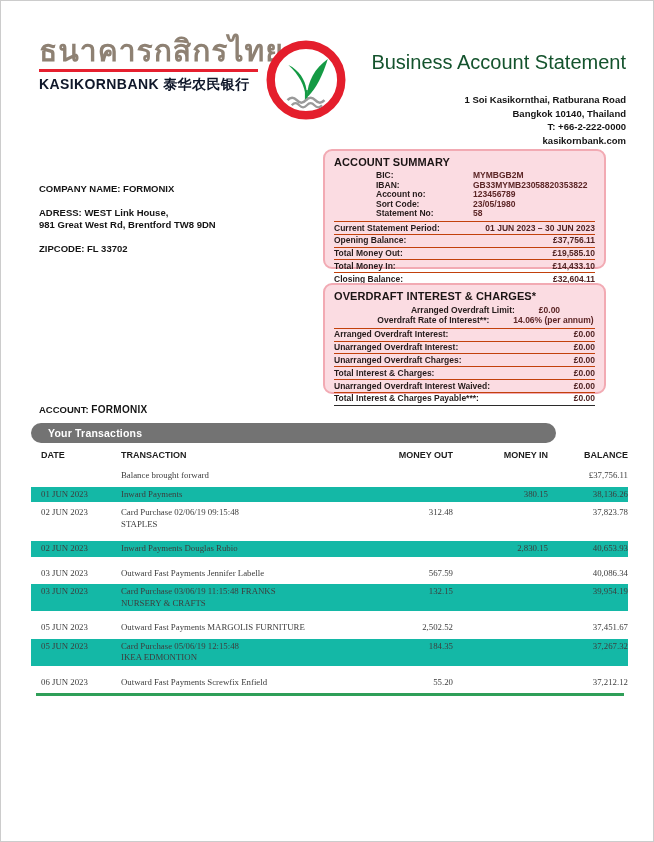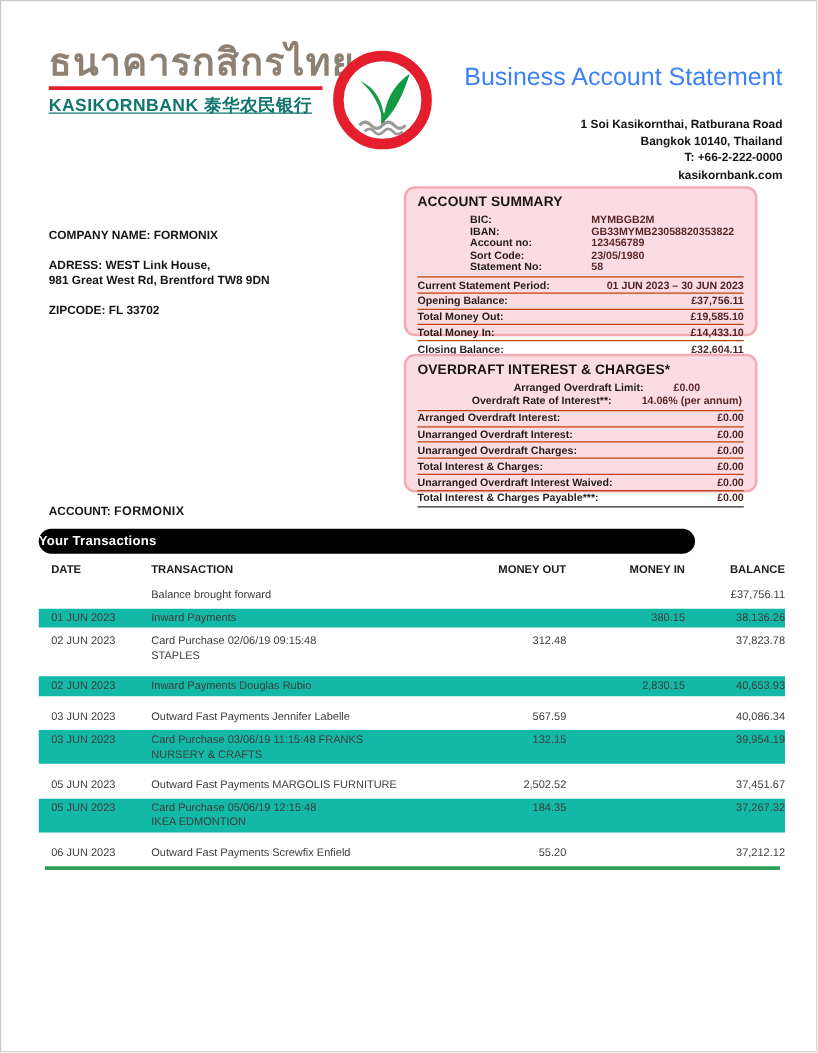--- a/index.html
+++ b/index.html
@@ -3,23 +3,23 @@
 <meta charset="utf-8">
 <style>
   html,body{margin:0;padding:0;background:#fff;}
   .page{position:relative;width:654px;height:842px;background:#fff;border:1px solid #cccccc;
         box-sizing:border-box;font-family:"Liberation Sans","DejaVu Sans",sans-serif;overflow:hidden;}
 
   
   .logo-block{position:absolute;left:38px;top:33px;}
   .thai-name{font-size:30px;line-height:33px;color:#8e8173;letter-spacing:1px;font-weight:bold;}
   .red-rule{width:219px;height:3px;background:#e6202f;margin:2px 0 4px 0;}
-  .latin-name{font-size:14px;font-weight:bold;color:#0f766e;letter-spacing:0.4px;text-decoration:underline;}
+  .latin-name{font-size:14px;font-weight:bold;color:#0f172a;letter-spacing:0.4px;}
   .emblem{position:absolute;left:263px;top:37px;width:84px;height:84px;}
-  .doc-title{position:absolute;right:27px;top:50px;font-size:20px;color:#3b82f6;}
+  .doc-title{position:absolute;right:27px;top:50px;font-size:20px;color:#14532d;}
   .bank-addr{position:absolute;right:27px;top:92px;text-align:right;font-size:9.5px;font-weight:bold;
              line-height:13.5px;color:#141414;}
 
   
   .company{position:absolute;left:38px;top:182px;font-size:9.5px;font-weight:bold;color:#141414;line-height:12.5px;}
   .company .blank{height:11px;}
 
   
   .pinkbox{position:absolute;left:322px;width:283px;background:#fbdce2;border:2px solid #f2aab3;
            border-radius:9px;padding:4px 9px;box-sizing:border-box;}
@@ -32,29 +32,29 @@
   .info-row.spread{justify-content:center;line-height:10.4px;gap:24px;}
   .info-row.spread .lbl{width:auto;}
   .line-rows{margin-top:2px;border-bottom:1px solid #2b2b2b;}
   .line-row{display:flex;justify-content:space-between;font-size:8.5px;font-weight:bold;
             border-top:1px solid #c2410c;padding:1.6px 0;color:#251b1b;line-height:8.6px;}
   .line-row .val{color:#512424;}
 
   
   .account-line{position:absolute;left:38px;top:403px;font-size:9.5px;font-weight:bold;color:#161616;}
   .acct-name{font-size:10px;font-weight:900;letter-spacing:0.3px;}
-  .txn-bar{position:absolute;left:30px;top:422px;width:525px;height:20px;background:#000000;
+  .txn-bar{position:absolute;left:30px;top:422px;width:525px;height:20px;background:#737373;
            border-radius:10px;color:#ffffff;font-size:10.5px;font-weight:bold;line-height:20px;
-           box-sizing:border-box;letter-spacing:0.2px;}
+           padding-left:17px;box-sizing:border-box;letter-spacing:0.2px;}
 
   
   .txn-table{position:absolute;left:30px;top:449px;width:597px;}
   .txn-head,.txn-row{display:grid;grid-template-columns:80px 245px 87px 95px 1fr;padding-left:10px;box-sizing:border-box;}
   .txn-head{font-size:9px;font-weight:bold;color:#1d1d1d;margin-bottom:8px;}
-  .txn-row{font-size:8.8px;color:#3d3d3d;line-height:11.5px;padding-top:2px;padding-bottom:2px;margin-bottom:3px;}
+  .txn-row{font-size:8.8px;color:#3d3d3d;line-height:11.5px;padding-top:2px;padding-bottom:2px;margin-bottom:3px;font-family:Liberation Serif, serif;}
   .txn-row.green{background:#14b8a6;}
   .txn-row.gap{margin-bottom:9px;}
   .h.out,.h.in,.h.bal,.c.out,.c.in,.c.bal{text-align:right;}
   .endline{margin:3px 0 0 5px;width:588px;height:3px;background:#2f9f58;}
 </style>
 </head>
 <body>
 
 <div class="page">
 

